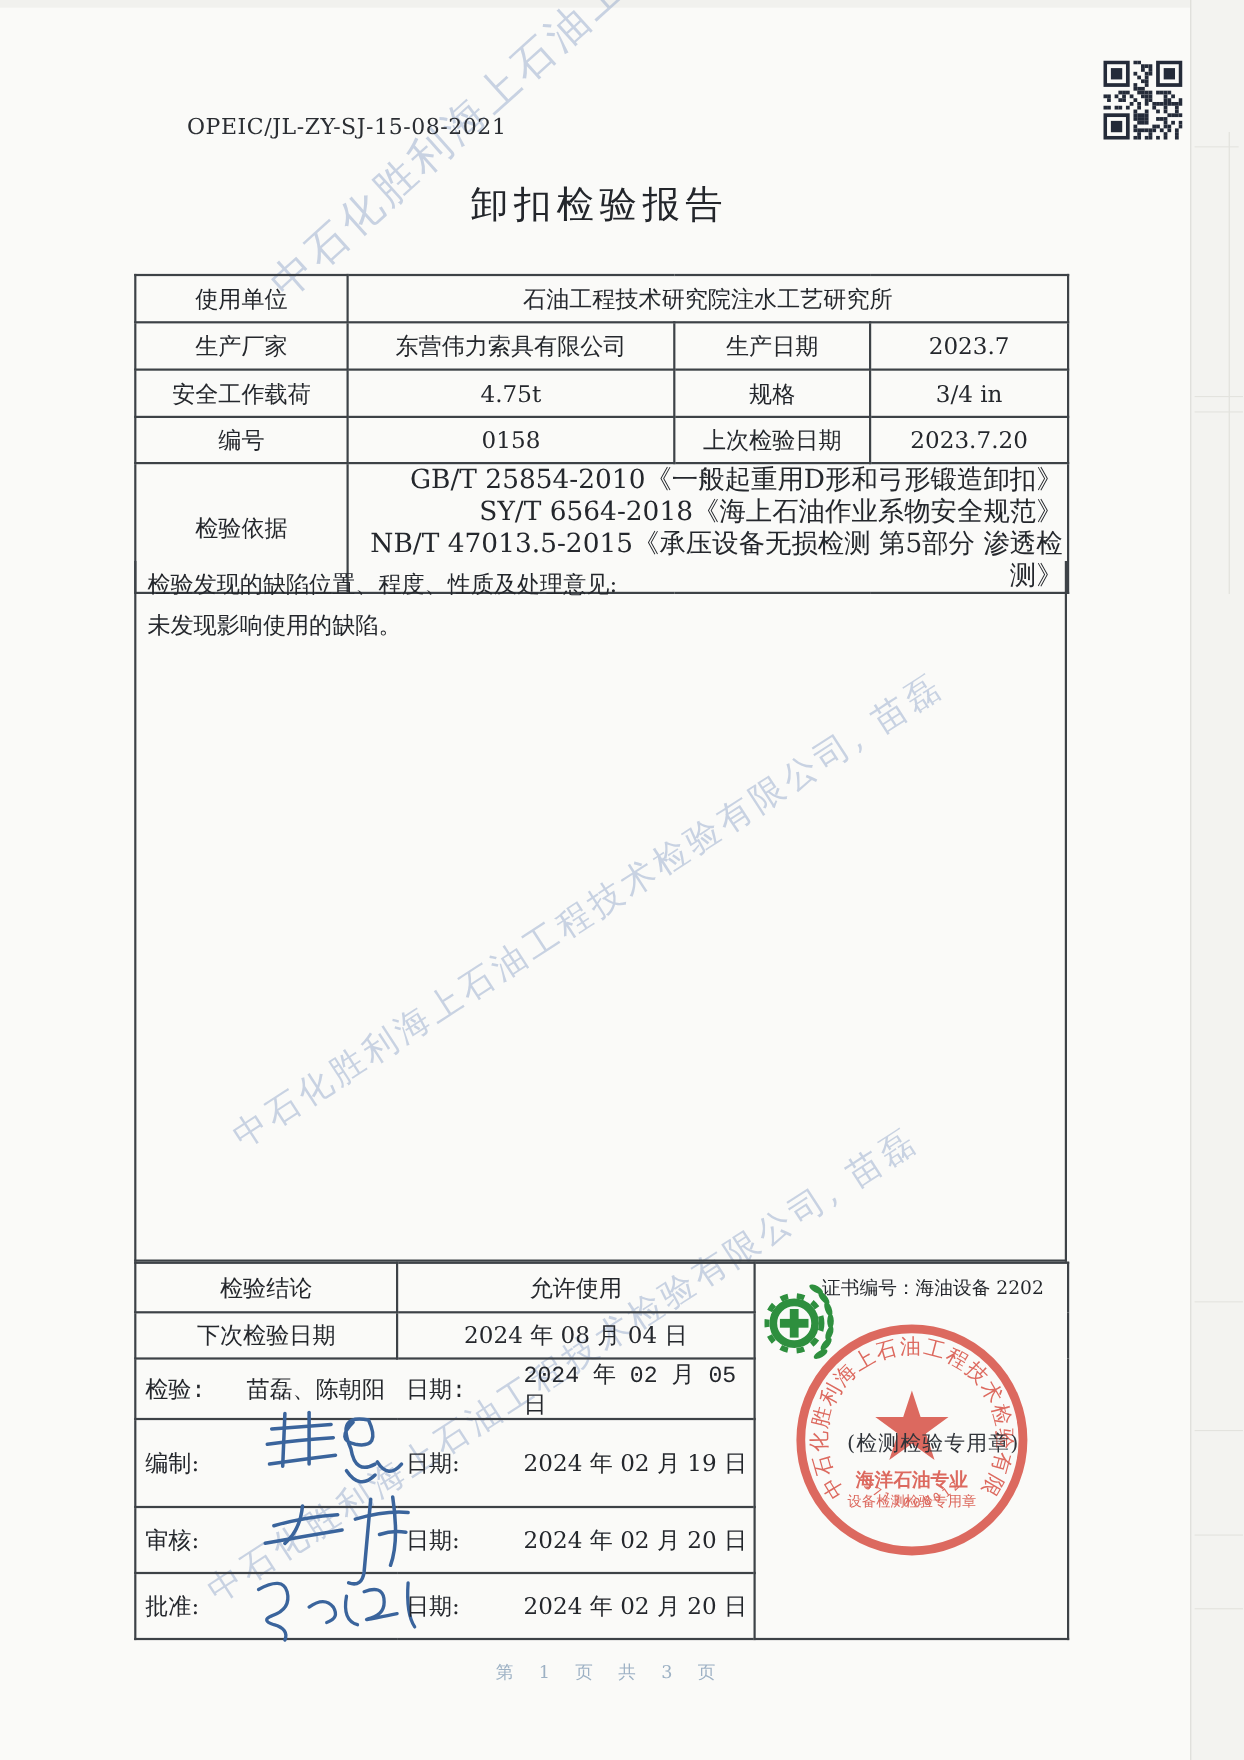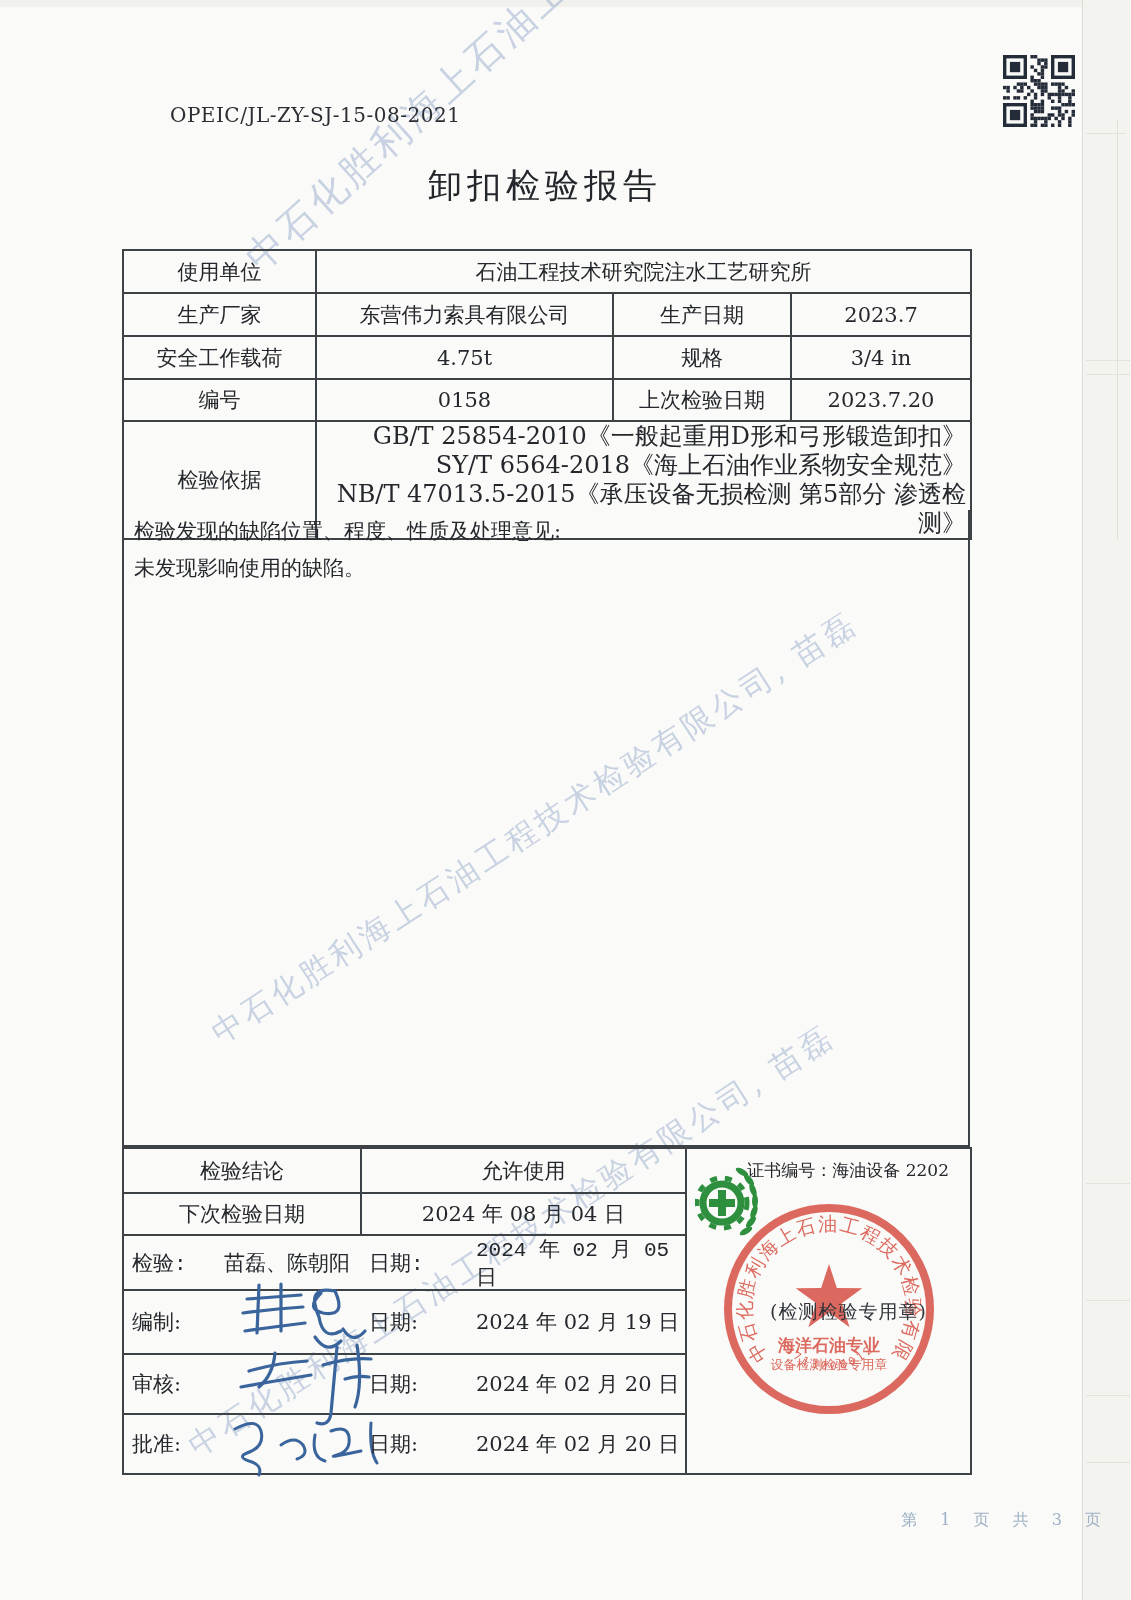--- a/index.html
+++ b/index.html
@@ -30,36 +30,36 @@
   .info-table .c1{width:193px;}.info-table .c2{width:297px;}.info-table .c3{width:178px;}.info-table .c4{width:180px;}
   .r43{height:43px;}.r42{height:42px;}.r90{height:90px;}
   .basis-lines{text-align:right;padding-left:12px;font-size:24px;line-height:29px;}
   
   .defect-box{position:absolute;left:122px;top:510px;width:844px;height:635px;
       border-left:2px solid #3d4247;border-right:2px solid #3d4247;border-bottom:2px solid #3d4247;}
   .defect-box p{margin:0;padding:6px 0 0 10px;font-size:21px;line-height:31px;color:#24272c;text-align:left;}
   
   .conc-table{position:absolute;left:122px;top:1147px;width:848px;}
   .conc-table .k1{width:238px;}.conc-table .k2{width:325px;}.conc-table .k3{width:285px;}
-  .h45{height:45px;}.h42{height:42px;}.h55{height:55px;font-family:Liberation Mono, monospace;}.h64{height:64px;}.h60{height:60px;}
+  .h45{height:45px;}.h42{height:42px;}.h55{height:55px;font-family:Liberation Mono, monospace;}.h64{height:80px;}.h60{height:60px;}
   .sign-cell{position:relative;text-align:left;}
   .sign-cell .role{position:absolute;left:8px;top:50%;transform:translateY(-50%);}
   .sign-cell .name{position:absolute;left:100px;top:50%;transform:translateY(-50%);}
   .sign-cell .dlabel{position:absolute;left:245px;top:50%;transform:translateY(-50%);}
   .sign-cell .dval{position:absolute;left:352px;top:50%;transform:translateY(-50%);}
   .sig-svg{position:absolute;left:95px;overflow:visible;}
   
   .stamp-cell{position:relative;vertical-align:top;}
   .cert-line{position:absolute;top:10px;left:0;width:262px;text-align:right;font-size:17px;color:#24272c;white-space:nowrap;}
   .emblem{position:absolute;left:8px;top:16px;}
   .red-stamp{position:absolute;left:32px;top:50px;opacity:.88;}
   .stamp-overlay{position:absolute;left:46px;top:150px;width:231px;font-size:19px;color:#30343a;z-index:5;
       letter-spacing:1px;text-align:center;white-space:nowrap;}
   
-  .footer{position:absolute;left:0;top:1510px;width:1110px;text-align:right;
+  .footer{position:absolute;left:0;top:1510px;width:1110px;text-align:center;
       font-size:16px;letter-spacing:9px;color:#9db1c4;}
 </style>
 </head>
 <body>
 
 <div class="page">
 
   <div class="top-band"></div>
   <div class="right-strip"></div>
   <div class="edge-line-2"></div>

